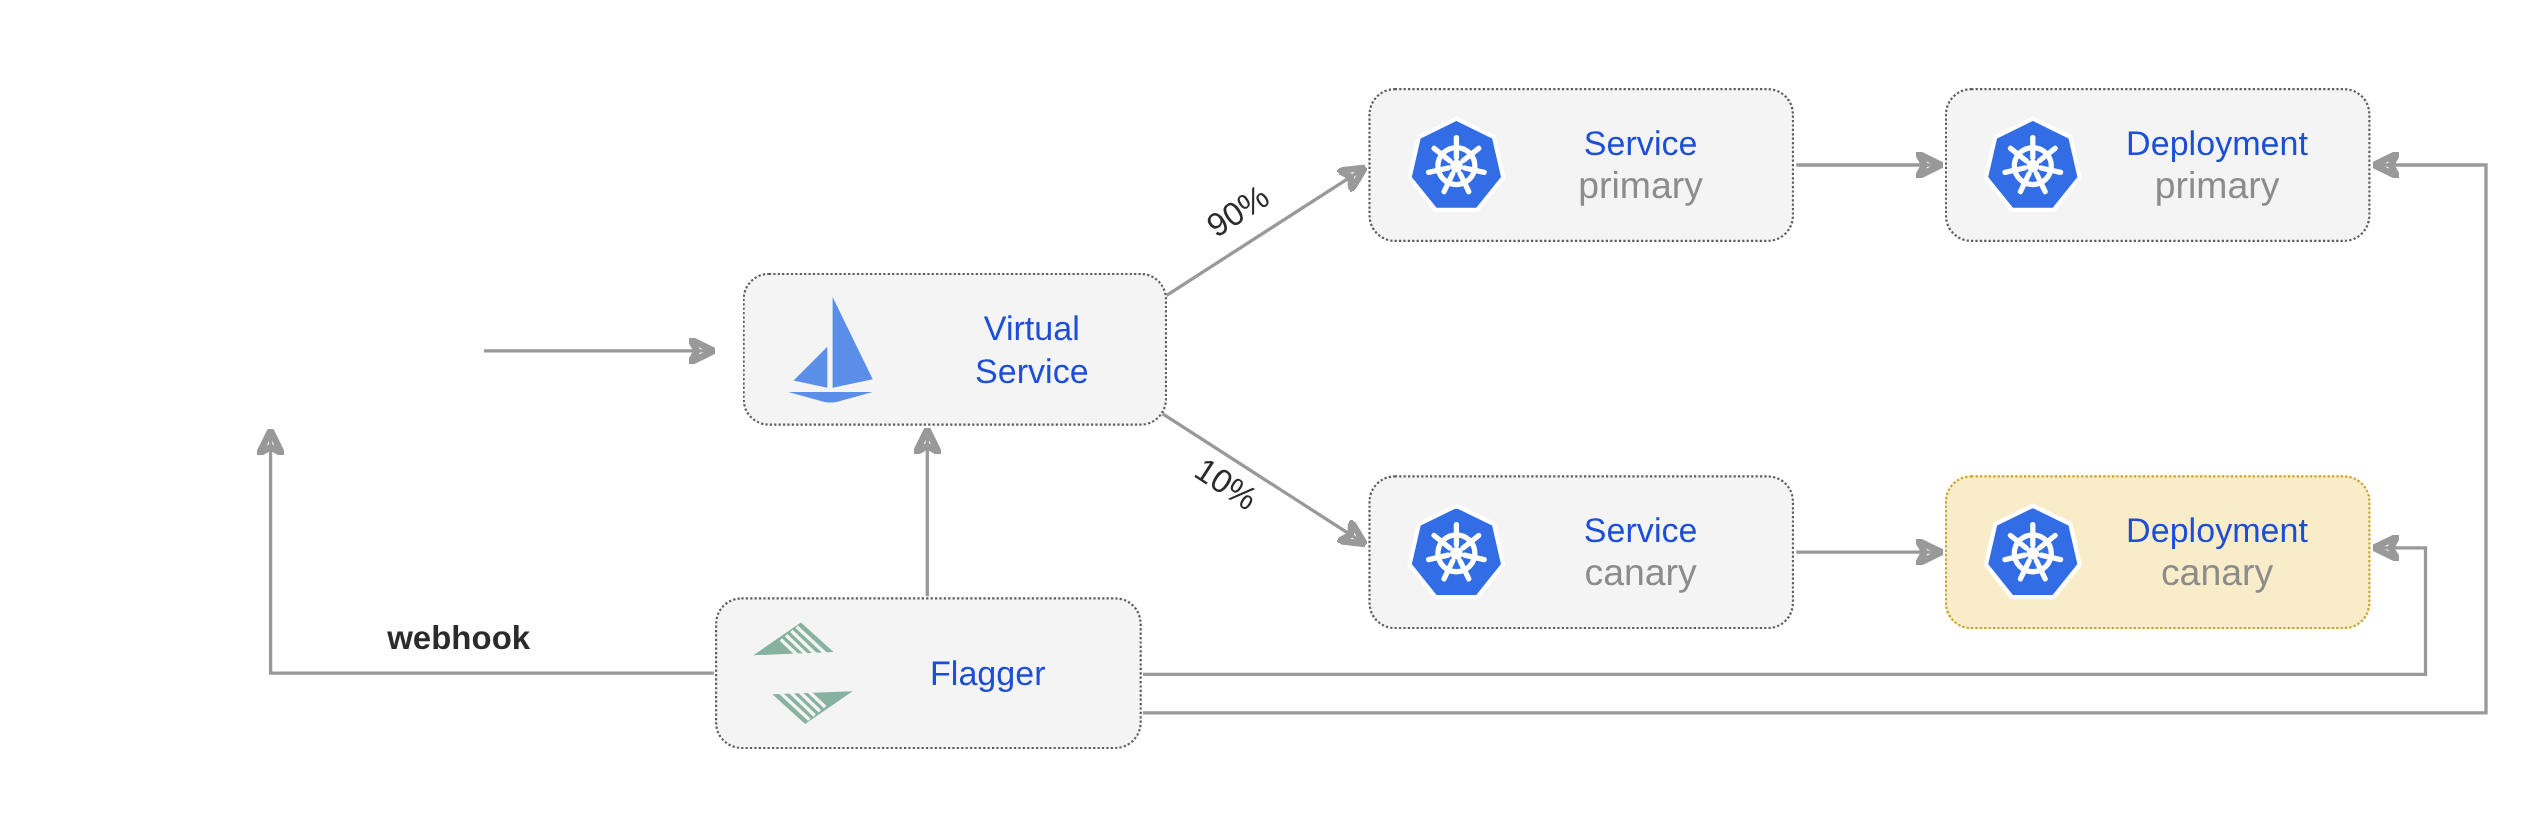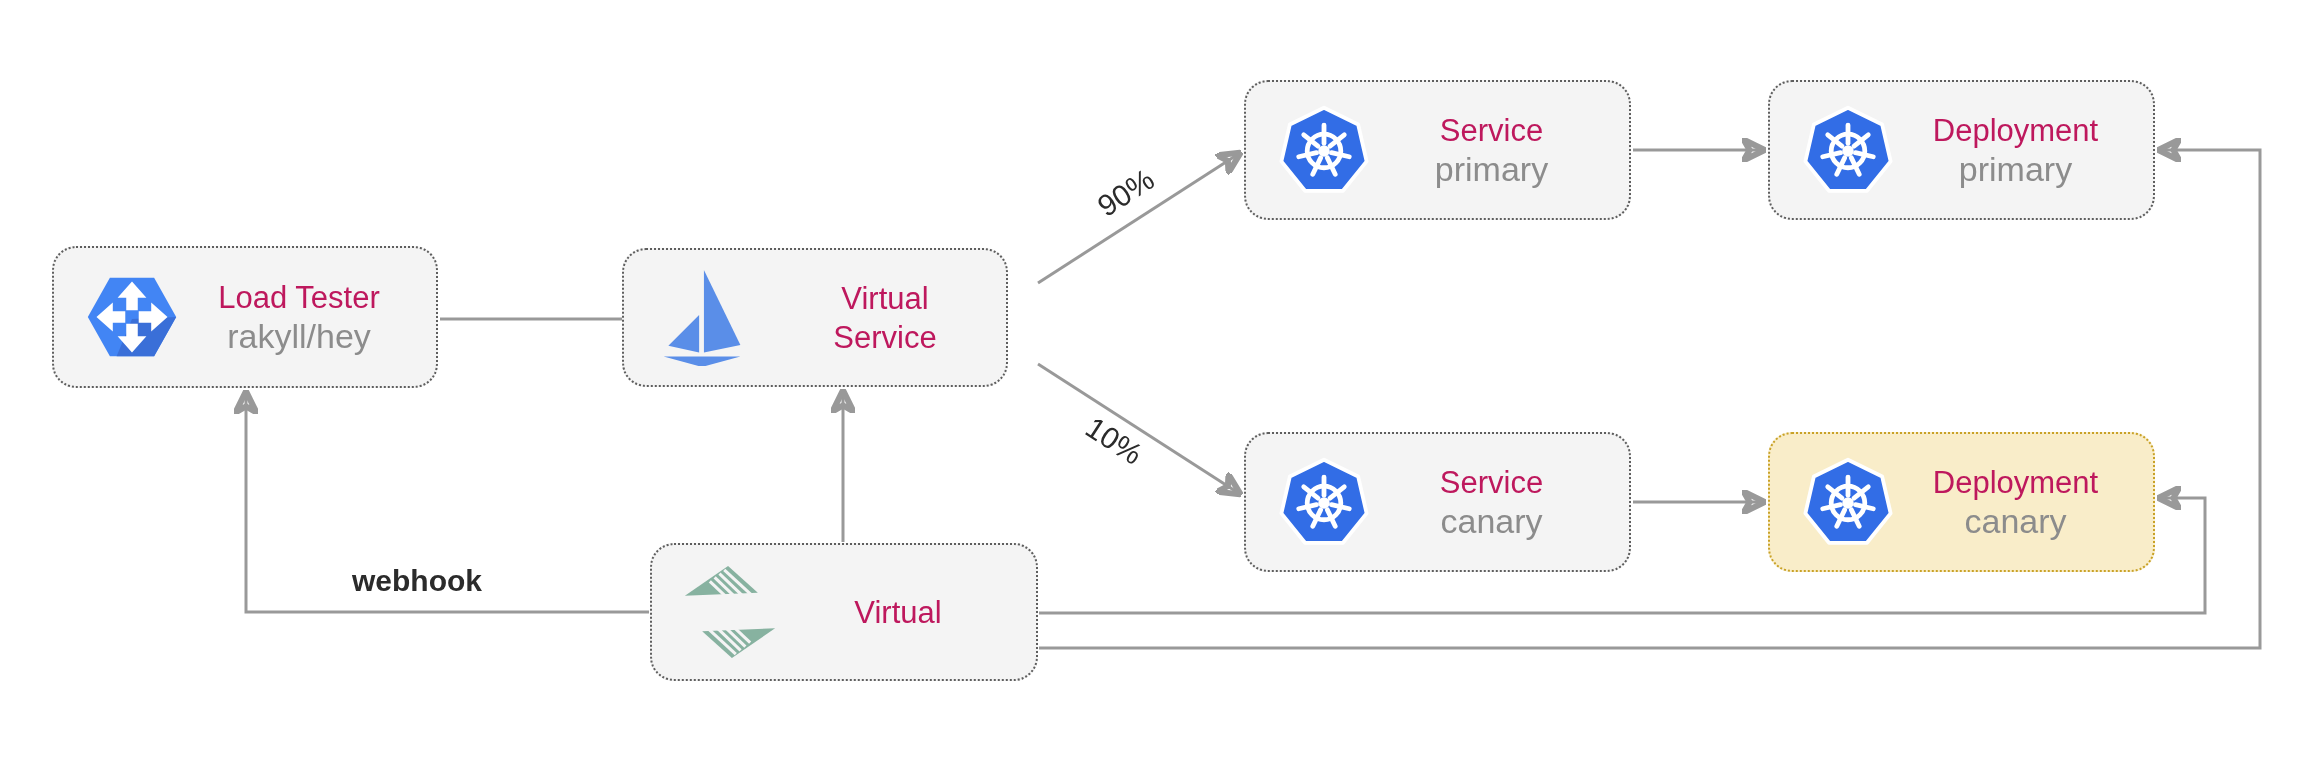--- a/index.html
+++ b/index.html
@@ -43,21 +43,21 @@
   }
   .node .icon svg { width: 100%; height: 100%; display: block; }
   .node .labels {
     flex: 1 1 auto;
     text-align: center;
     padding-right: 26px;
   }
   .node .title {
     font-size: 31px;
     line-height: 39px;
-    color: #be185d;
+    color: #1d4ed8;
   }
   .node .subtitle {
     font-size: 34px;
     line-height: 39px;
     color: #8c8c8c;
   }
   .edge-label {
     position: absolute;
     font-size: 30px;
     color: #2b2b2b;
@@ -86,40 +86,22 @@
     <path d="M843,542 V391" marker-end="url(#arrowhead)"></path>
     <path d="M649,612 H246 V392" marker-end="url(#arrowhead)"></path>
     <path d="M1039,613 H2205 V498 H2159" marker-end="url(#arrowhead)"></path>
     <path d="M1039,648 H2260 V150 H2159" marker-end="url(#arrowhead)"></path>
   </svg>
 
   <span class="edge-label edge-label--rot-up" style="left:1126px; top:193px;">90%</span>
   <span class="edge-label edge-label--rot-down" style="left:1114px; top:441px;">10%</span>
   <span class="edge-label" style="left:417px; top:581px;font-weight:bold;">webhook</span>
 
-  <div class="node" style="left:52px; top:246px; width:386px; height:142px;">
-    <span class="icon">
-      <svg viewBox="0 0 100 100">
-        <polygon points="27,9 73,9 96,50 73,91 27,91 4,50" fill="#4285f4"></polygon>
-        <polygon points="50,52 96,50 73,91 34,91" fill="#3a6fd8"></polygon>
-        <g fill="#ffffff">
-          <polygon points="50,13 35,30 44,30 44,43 56,43 56,30 65,30"></polygon>
-          <polygon points="50,87 35,70 44,70 44,57 56,57 56,70 65,70"></polygon>
-          <polygon points="13,50 30,35 30,44 43,44 43,56 30,56 30,65"></polygon>
-          <polygon points="87,50 70,35 70,44 57,44 57,56 70,56 70,65"></polygon>
-        </g>
-      </svg>
-    </span>
-    <div class="labels">
-      <div class="title">Load Tester</div>
-      <div class="subtitle">rakyll/hey</div>
-    </div>
-  </div>
-
-  <div class="node" style="left:622px; top:248px; width:386px; height:139px;gap:32px;">
+
+  <div class="node" style="left:675px; top:248px; width:386px; height:139px;gap:32px;">
     <span class="icon">
       <svg viewBox="0 0 100 100">
         <g fill="#5a8ee8">
           <polygon points="52,0 52,86 90,78"></polygon>
           <polygon points="47,47 47,86 15,79"></polygon>
           <polygon points="10,90 90,90 50,101"></polygon>
         </g>
       </svg>
     </span>
     <div class="labels">
@@ -232,17 +214,17 @@
           <line x1="34" y1="14" x2="56" y2="35"></line>
           <line x1="29" y1="18" x2="48" y2="36"></line>
           <line x1="56" y1="94" x2="28" y2="68"></line>
           <line x1="61" y1="90" x2="36" y2="66"></line>
           <line x1="66" y1="86" x2="44" y2="65"></line>
           <line x1="71" y1="82" x2="52" y2="64"></line>
         </g>
       </svg>
     </span>
     <div class="labels">
-      <div class="title">Virtual</div>
+      <div class="title">Flagger</div>
     </div>
   </div>
 
 </div>
 
 </body></html>

